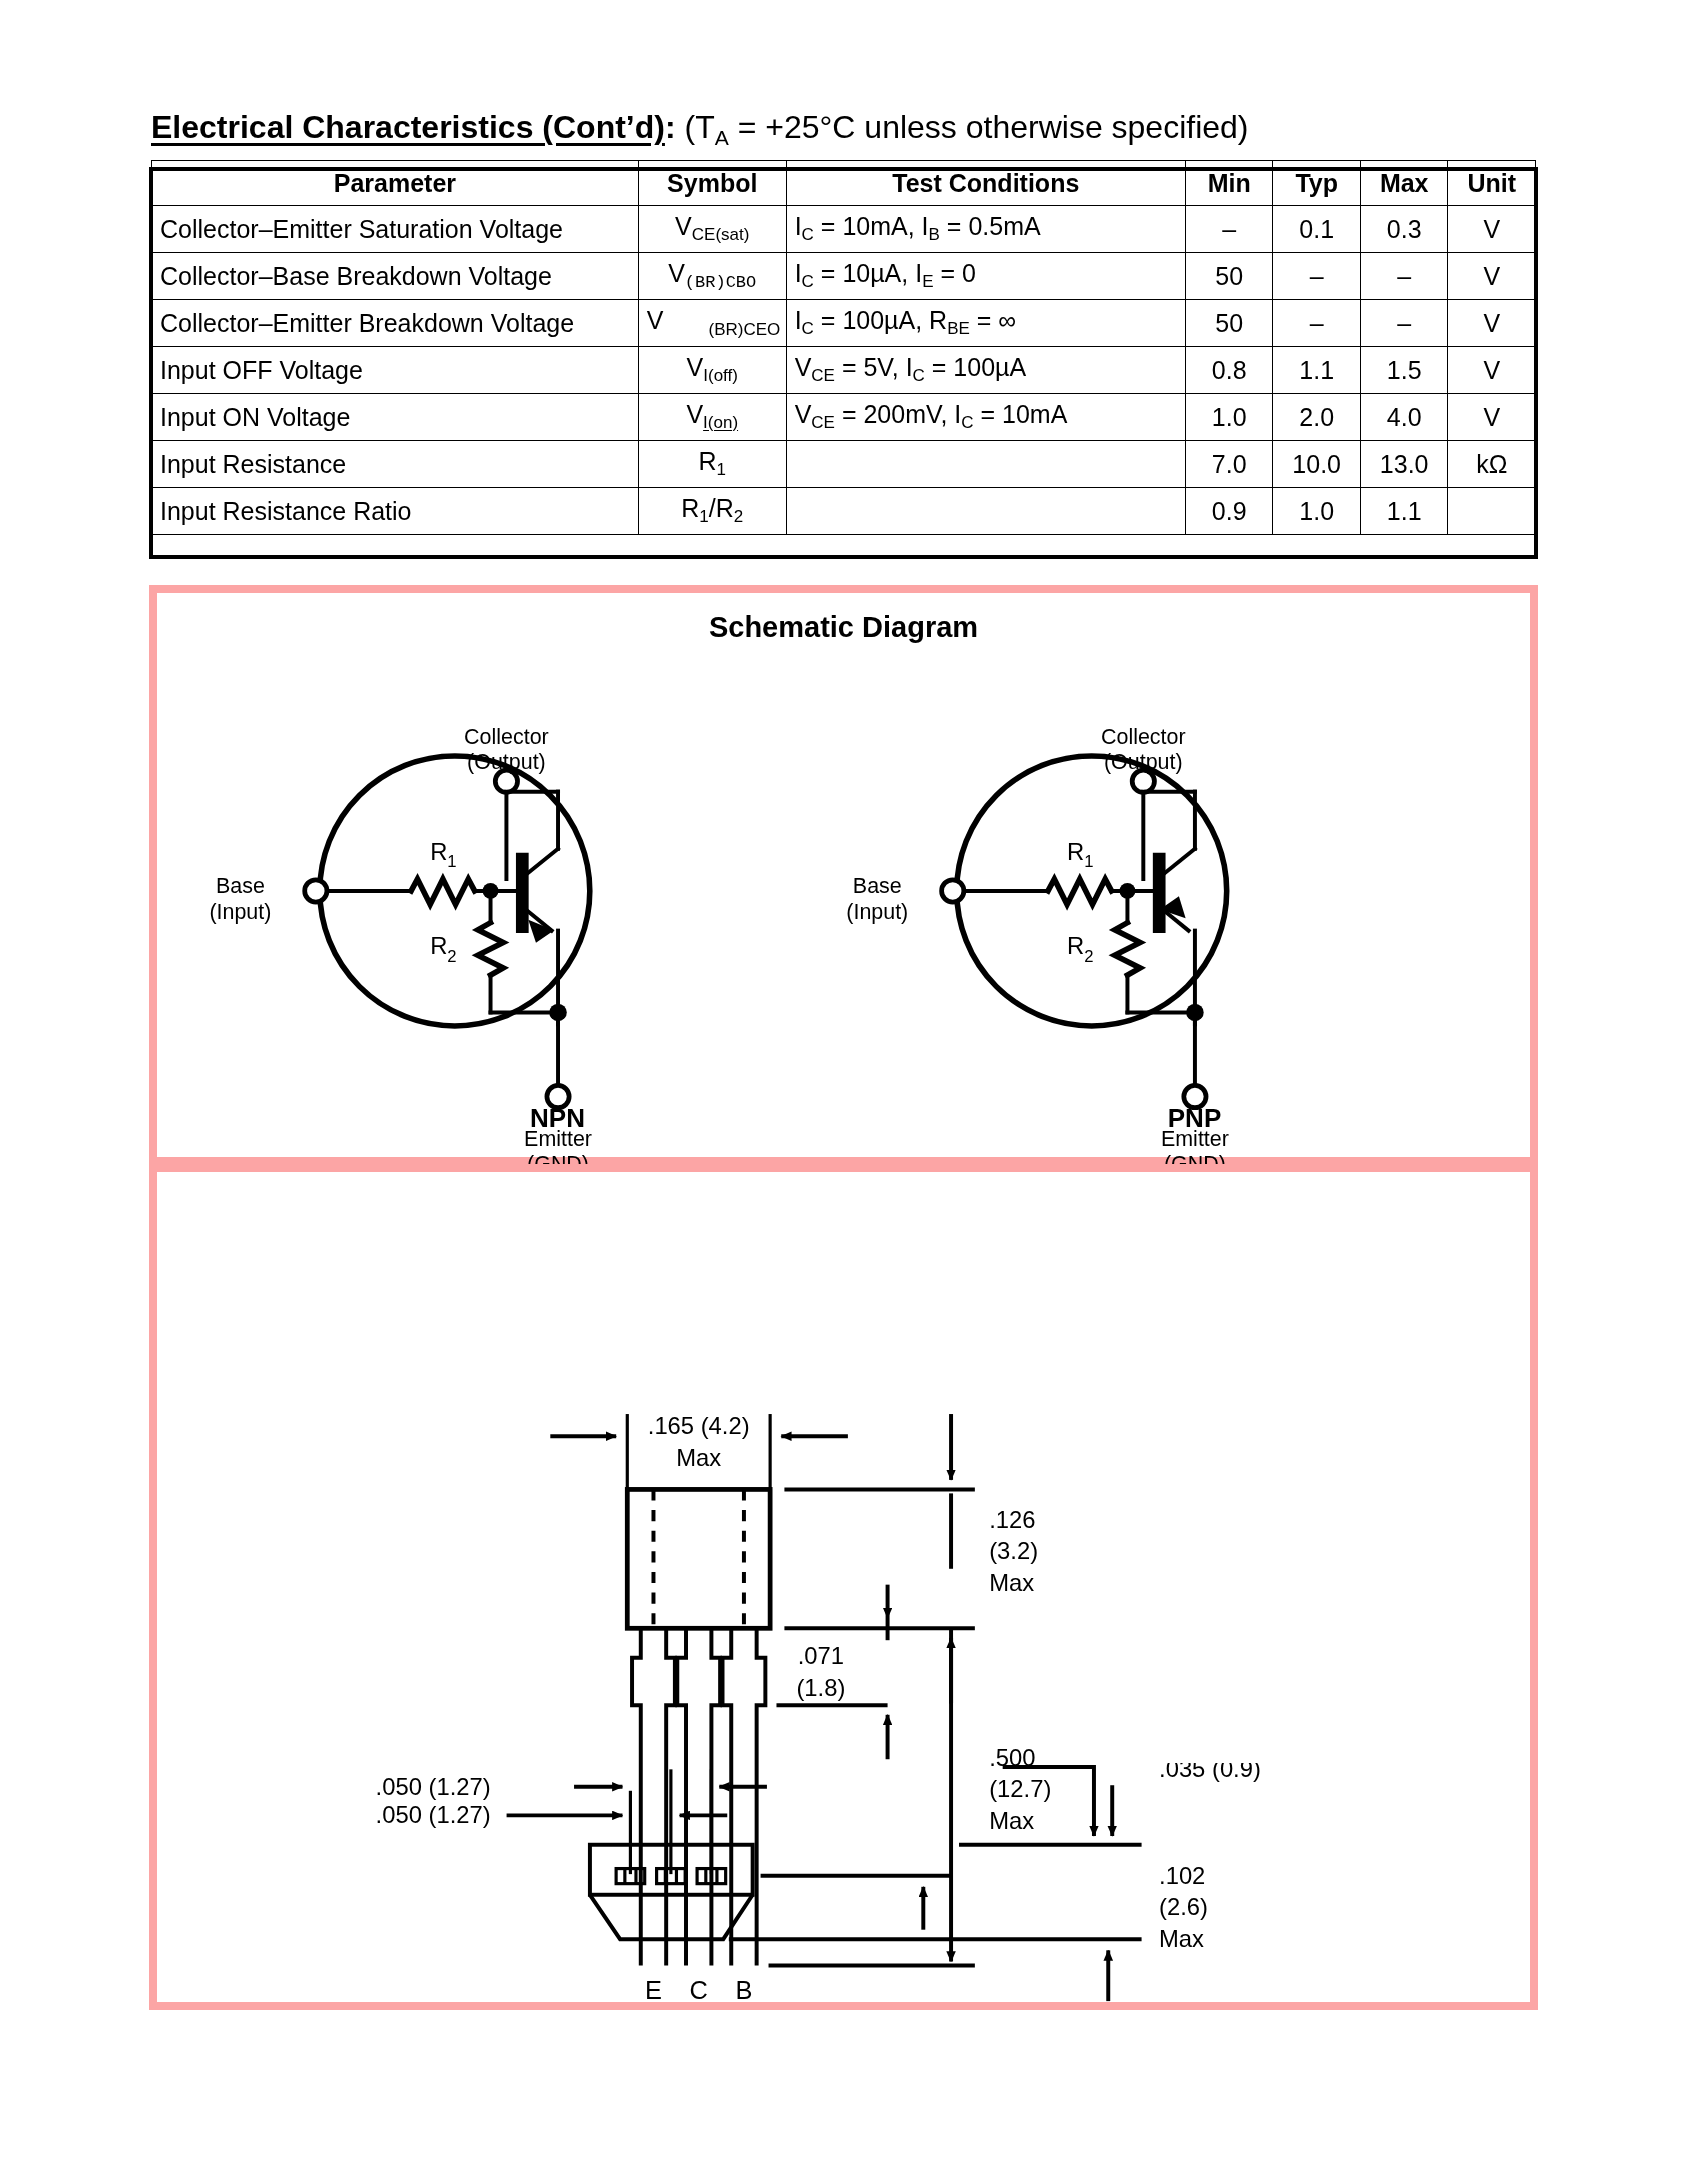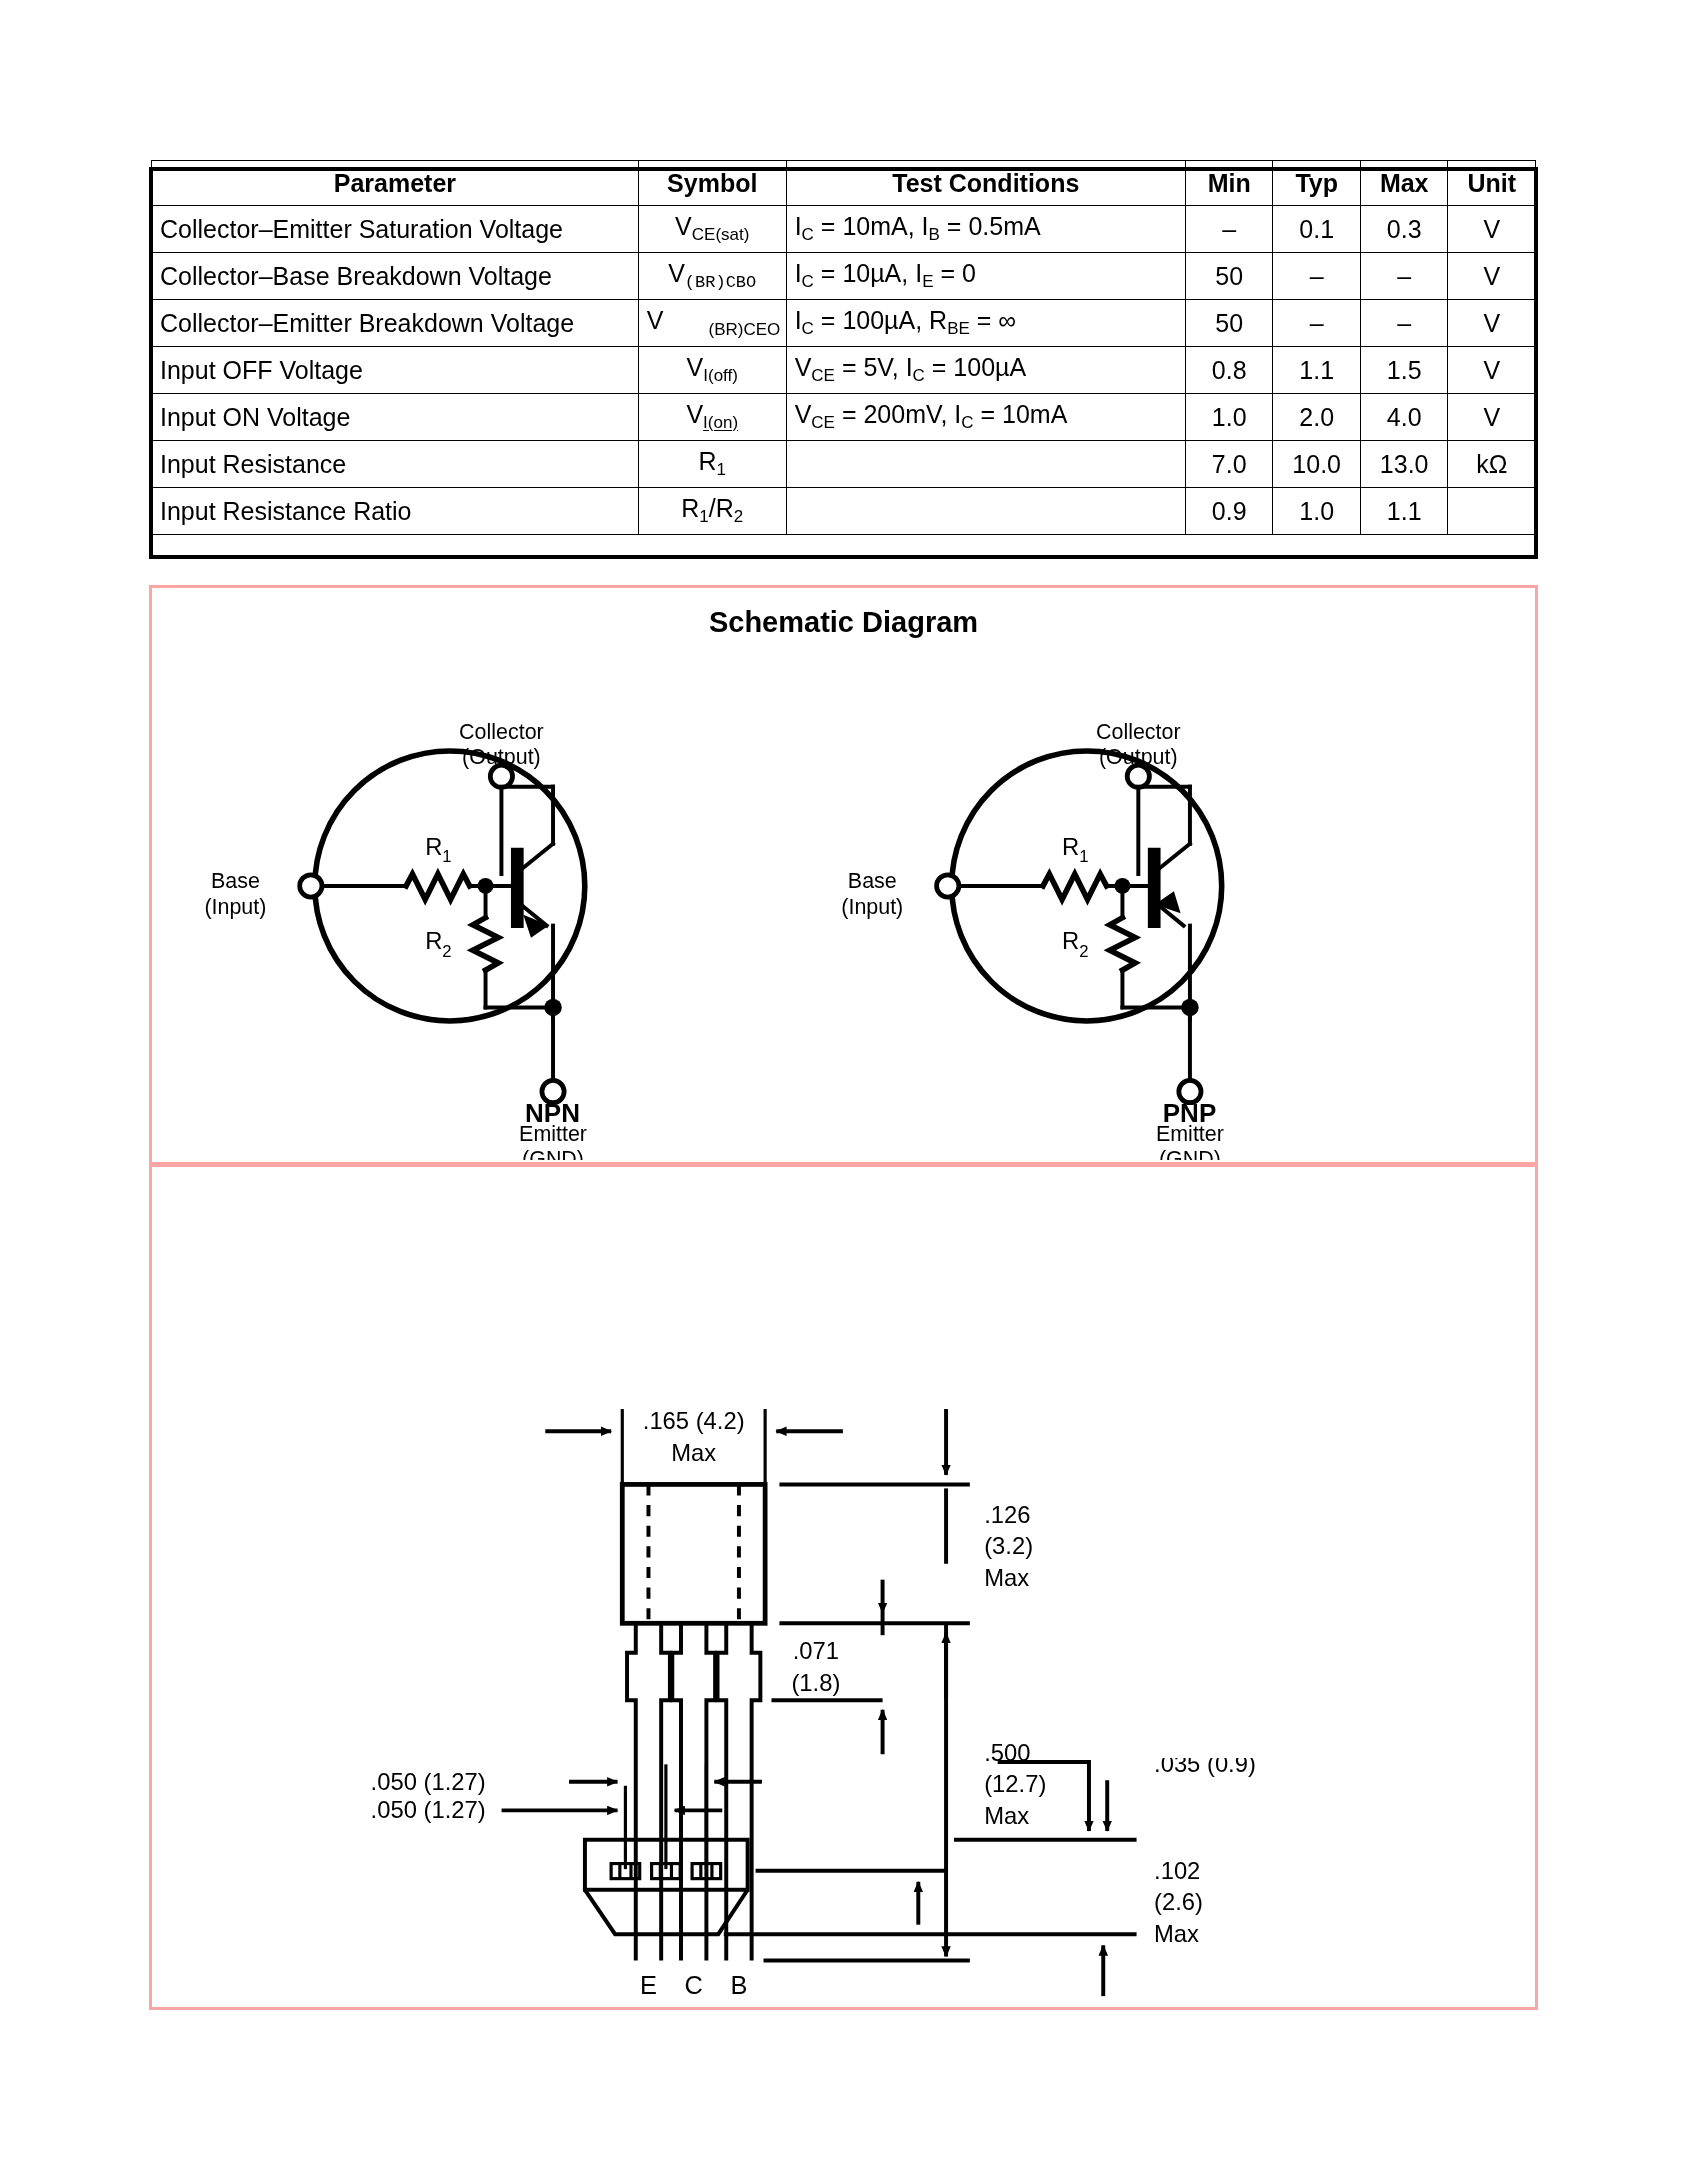--- a/index.html
+++ b/index.html
@@ -79,21 +79,21 @@
     width: 1389px;
     height: 392px;
     border: 4px solid #000;
     box-sizing: border-box;
     pointer-events: none;
   }
 
   
   .panel {
     position: absolute;
-    border: 3px solid #fca5a5;
+    border: 8px solid #fca5a5;
     box-sizing: border-box;
     background: #fff;
   }
   #schematic-panel {
     left: 149px;
     top: 585px;
     width: 1389px;
     height: 580px;
   }
   #package-panel {
@@ -117,20 +117,23 @@
   svg text {
     font-family: "Liberation Sans", sans-serif;
     fill: #000;
   }
 </style>
 </head>
 <body>
 
 <div class="page">
 
+  <div class="title-row">
+    <span class="title-bold">Electrical Characteristics (Cont’d)</span><span class="title-colon">:</span><span class="title-rest"> (T</span><span class="title-rest sub">A</span><span class="title-rest"> = +25°C unless otherwise specified)</span>
+  </div>
 
   <table class="ec">
     <colgroup>
       <col style="width:484px">
       <col style="width:147px">
       <col style="width:397px">
       <col style="width:87px">
       <col style="width:87px">
       <col style="width:87px">
       <col style="width:87px">

